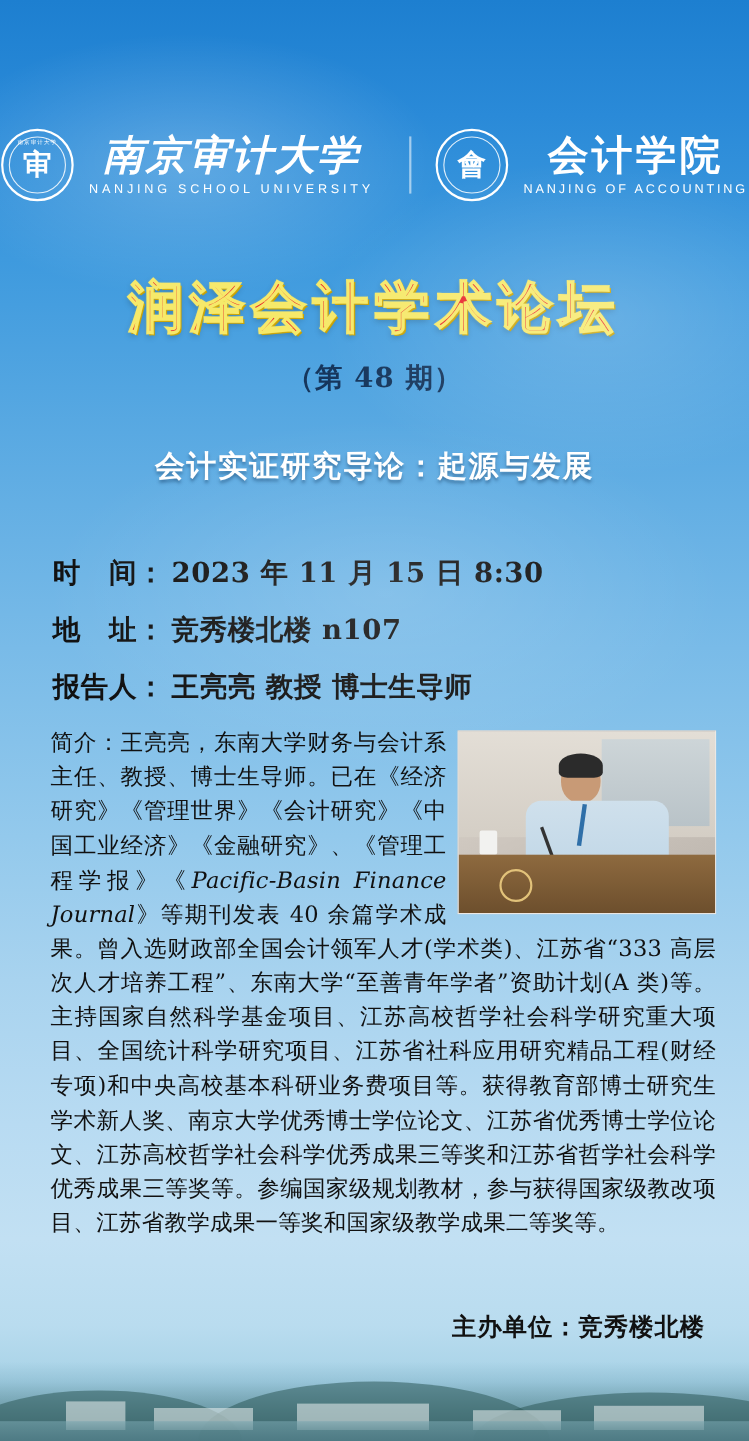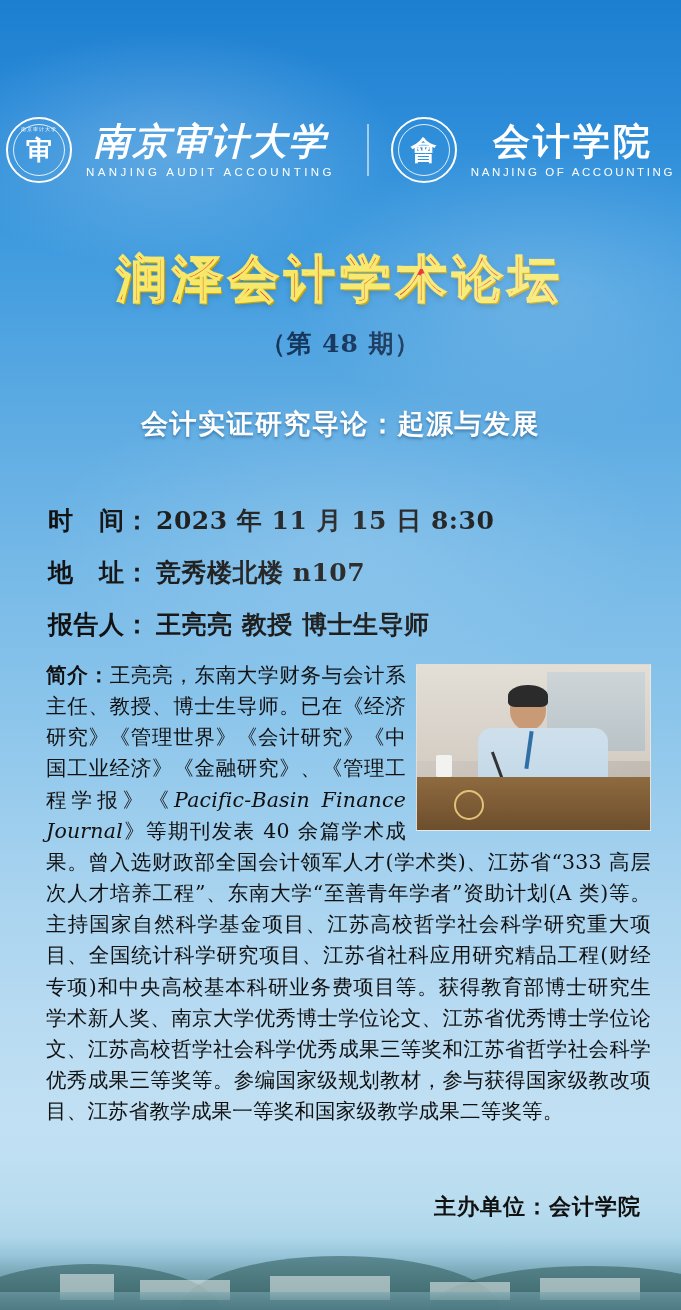--- a/index.html
+++ b/index.html
@@ -270,21 +270,21 @@
   }
   .photo .ph-mic {
     position: absolute; left: 34%; top: 52%; width: 3px; height: 30px;
     background: #333; transform: rotate(-20deg);
   }
   .photo .ph-cup {
     position: absolute; left: 8%; bottom: 32%; width: 16px; height: 22px;
     background: #f2f2f0; border-radius: 2px;
   }
   .bio-strong {
-    font-weight: 700;
+    font-weight: 400;
   }
   .bio-italic {
     font-style: italic;
   }
 
   
   .organizer {
     position: absolute;
     right: 40px;
     bottom: 88px;
@@ -334,21 +334,21 @@
 
   <div class="header">
 
     <div class="seal">
       <span class="micro">南京审计大学</span>
       <span class="glyph">审</span>
     </div>
 
     <div class="univ-block">
       <div class="univ-cn">南京审计大学</div>
-      <div class="univ-en">NANJING AUDIT ACCOUNTING</div>
+      <div class="univ-en">NANJING SCHOOL UNIVERSITY</div>
     </div>
 
     <div class="divider-v"></div>
 
     <div class="seal">
       <span class="glyph">會</span>
     </div>
 
     <div class="school-block">
       <div class="school-cn">会计学院</div>
@@ -394,21 +394,21 @@
       <div class="ph-mic"></div>
       <div class="ph-cup"></div>
       <div class="ph-podium"></div>
       <div class="ph-podium-emblem"></div>
     </div>
 
     <span class="bio-strong">简介：</span><span>王亮亮，东南大学财务与会计系主任、教授、博士生导师。已在《经济研究》《管理世界》《会计研究》《中国工业经济》《金融研究》、《管理工程学报》《</span><span class="bio-italic">Pacific-Basin Finance Journal</span><span>》等期刊发表 40 余篇学术成果。曾入选财政部全国会计领军人才(学术类)、江苏省“333 高层次人才培养工程”、东南大学“至善青年学者”资助计划(A 类)等。主持国家自然科学基金项目、江苏高校哲学社会科学研究重大项目、全国统计科学研究项目、江苏省社科应用研究精品工程(财经专项)和中央高校基本科研业务费项目等。获得教育部博士研究生学术新人奖、南京大学优秀博士学位论文、江苏省优秀博士学位论文、江苏高校哲学社会科学优秀成果三等奖和江苏省哲学社会科学优秀成果三等奖等。参编国家级规划教材，参与获得国家级教改项目、江苏省教学成果一等奖和国家级教学成果二等奖等。</span>
 
   </div>
 
-  <div class="organizer">主办单位：会计学院</div>
+  <div class="organizer">主办单位：竞秀楼北楼</div>
 
   <div class="footer-band">
     <div class="band-hill" style="left:-40px;width:260px;height:46px;"></div>
     <div class="band-hill" style="left:180px;width:320px;height:54px;"></div>
     <div class="band-hill" style="left:430px;width:320px;height:44px;"></div>
     <div class="band-bld" style="left:60px;width:54px;height:26px;"></div>
     <div class="band-bld" style="left:140px;width:90px;height:20px;"></div>
     <div class="band-bld" style="left:270px;width:120px;height:24px;"></div>
     <div class="band-bld" style="left:430px;width:80px;height:18px;"></div>
     <div class="band-bld" style="left:540px;width:100px;height:22px;"></div>

